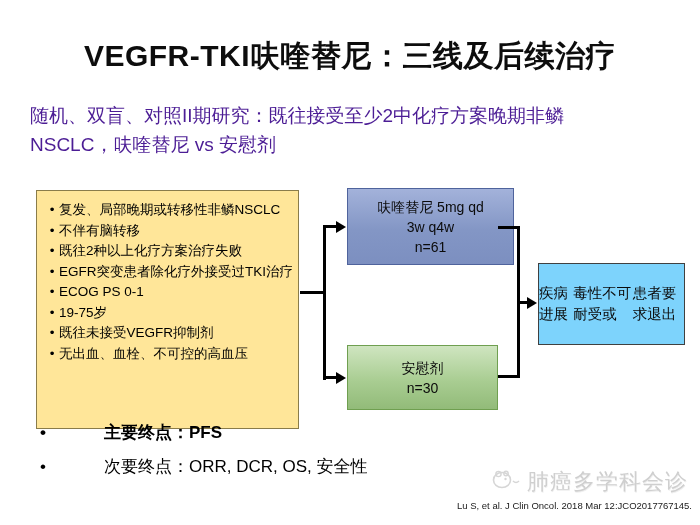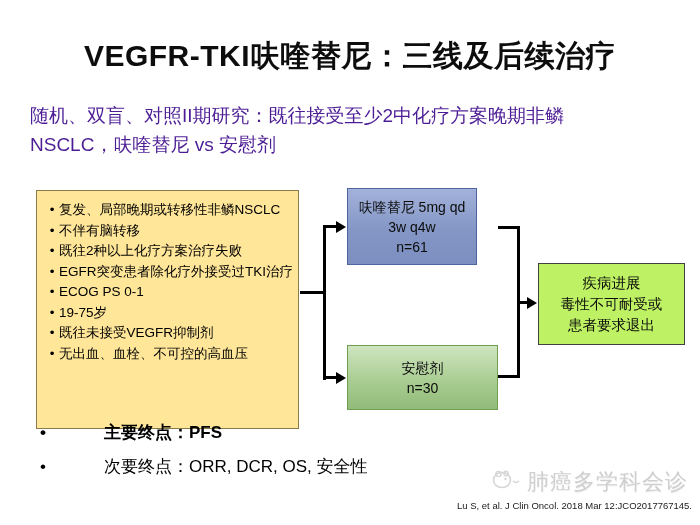--- a/index.html
+++ b/index.html
@@ -21,37 +21,37 @@
     position:absolute;left:36px;top:190px;width:263px;height:239px;
     background:#FFE699;border:1.5px solid #8a7c4a;box-sizing:border-box;
     padding:9px 0 6px 8px;font-size:13.5px;line-height:20.5px;
   }
   .li{display:flex;}
   .li .mark{flex:0 0 14px;text-align:center;}
   .li .mark::before{content:"\2022";}
   .li .txt{flex:1;}
   
   .box-blue{
-    position:absolute;left:347px;top:188px;width:130px;height:77px;
+    position:absolute;left:347px;top:188px;width:167px;height:77px;
     background:linear-gradient(180deg,#a3b2da 0%,#8396c5 55%,#7c8fc0 100%);
     border:1.3px solid #4f639c;box-sizing:border-box;
     display:flex;flex-direction:column;justify-content:center;align-items:center;
     font-size:14px;line-height:20px;color:#0b0b0b;
   }
   .box-green{
     position:absolute;left:347px;top:345px;width:151px;height:65px;
     background:linear-gradient(180deg,#cfe5c0 0%,#a9cd92 55%,#92bb79 100%);
     border:1.3px solid #6f9f50;box-sizing:border-box;
     display:flex;flex-direction:column;justify-content:center;align-items:center;
     font-size:14px;line-height:20px;color:#0b0b0b;
   }
   .box-outcome{
     position:absolute;left:538px;top:263px;width:147px;height:82px;
-    background:#bef264;border:1.5px solid #404040;box-sizing:border-box;
-    display:flex;flex-direction:column;justify-content:center;align-items:center;
+    background:#7dd3fc;border:1.5px solid #404040;box-sizing:border-box;
+    display:flex;justify-content:center;align-items:center;
     font-size:14.5px;line-height:21px;color:#0b0b0b;
   }
   
   .ln{position:absolute;background:#000;}
   .ah{position:absolute;width:0;height:0;border-top:6px solid transparent;
       border-bottom:6px solid transparent;border-left:10px solid #000;}
   
   .endpoints{position:absolute;left:40px;top:421px;font-size:17px;line-height:23px;}
   .ep{display:flex;margin-bottom:11px;gap:40px;}
   .ep .mark{flex:0 0 24px;}

